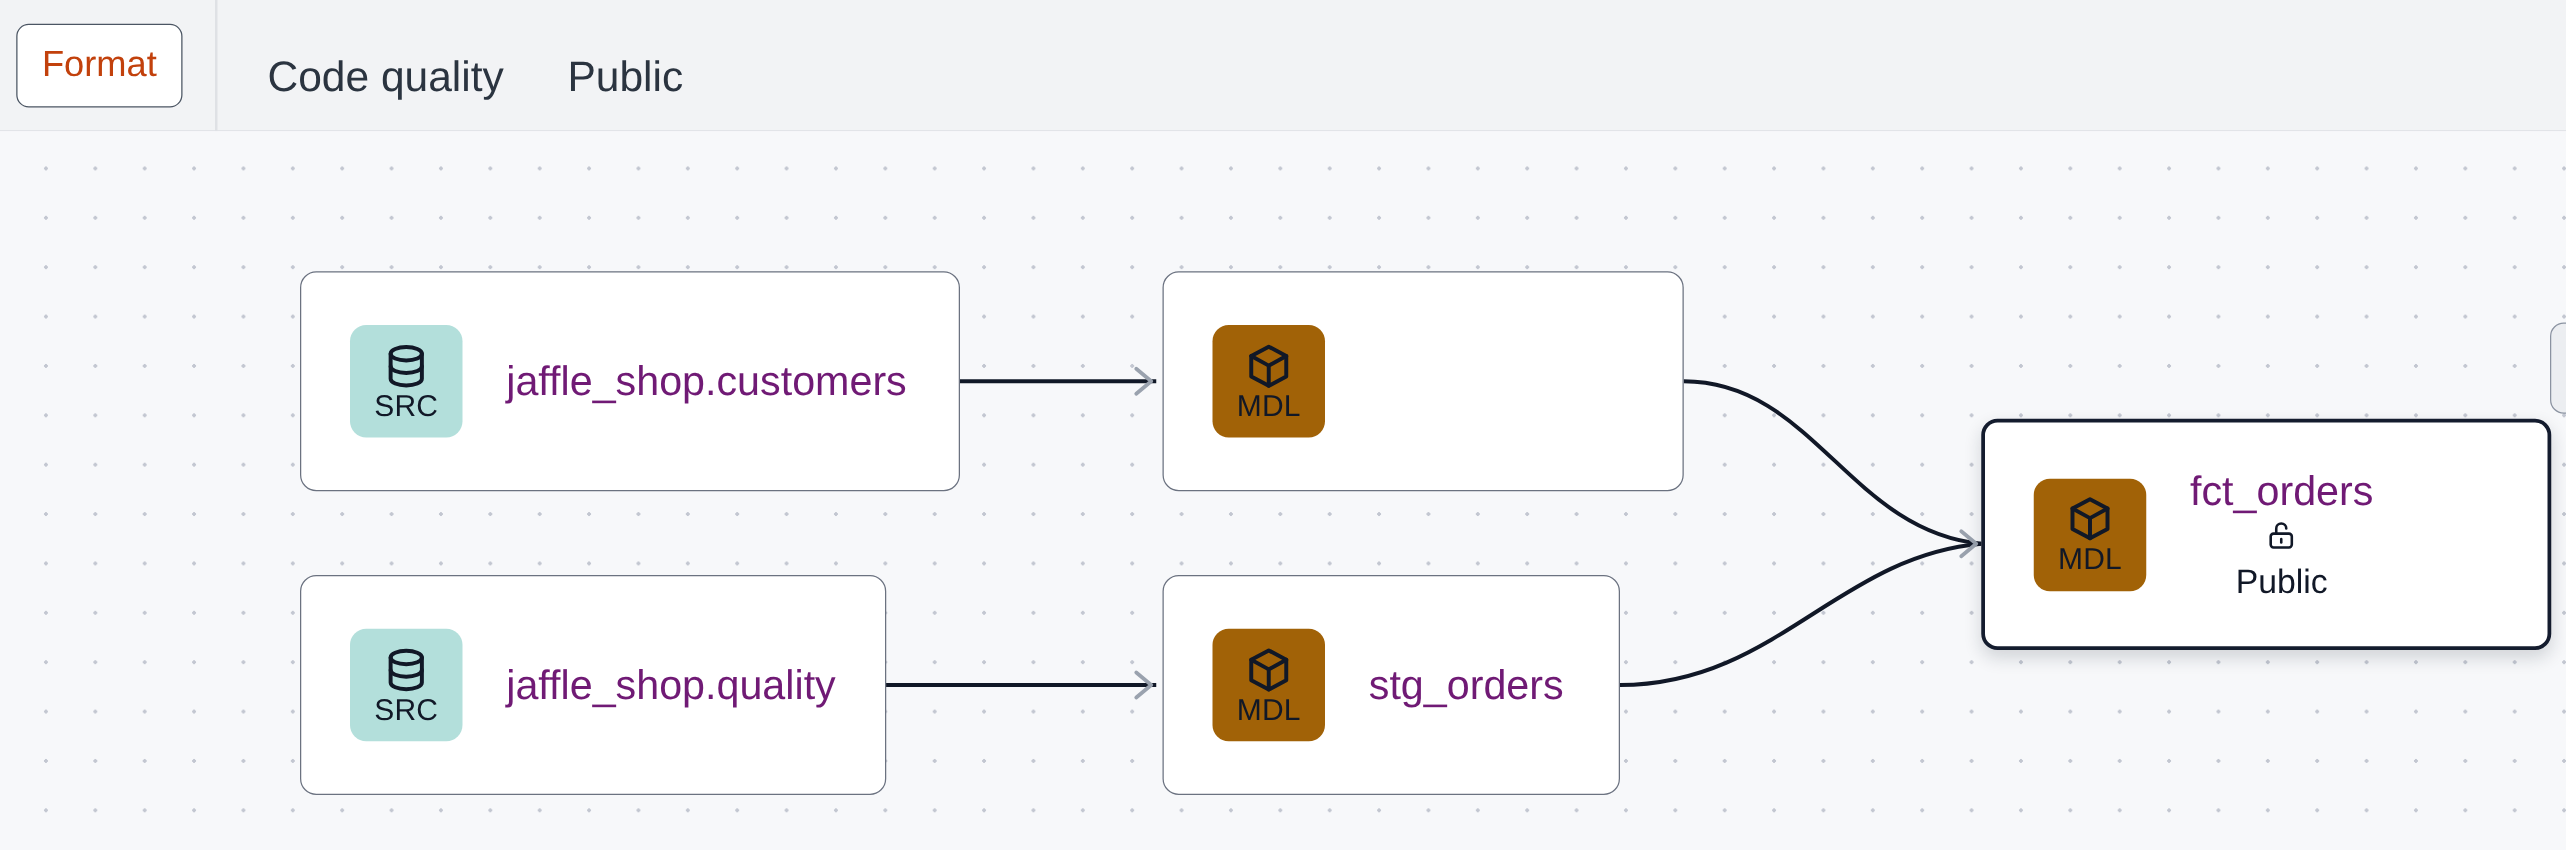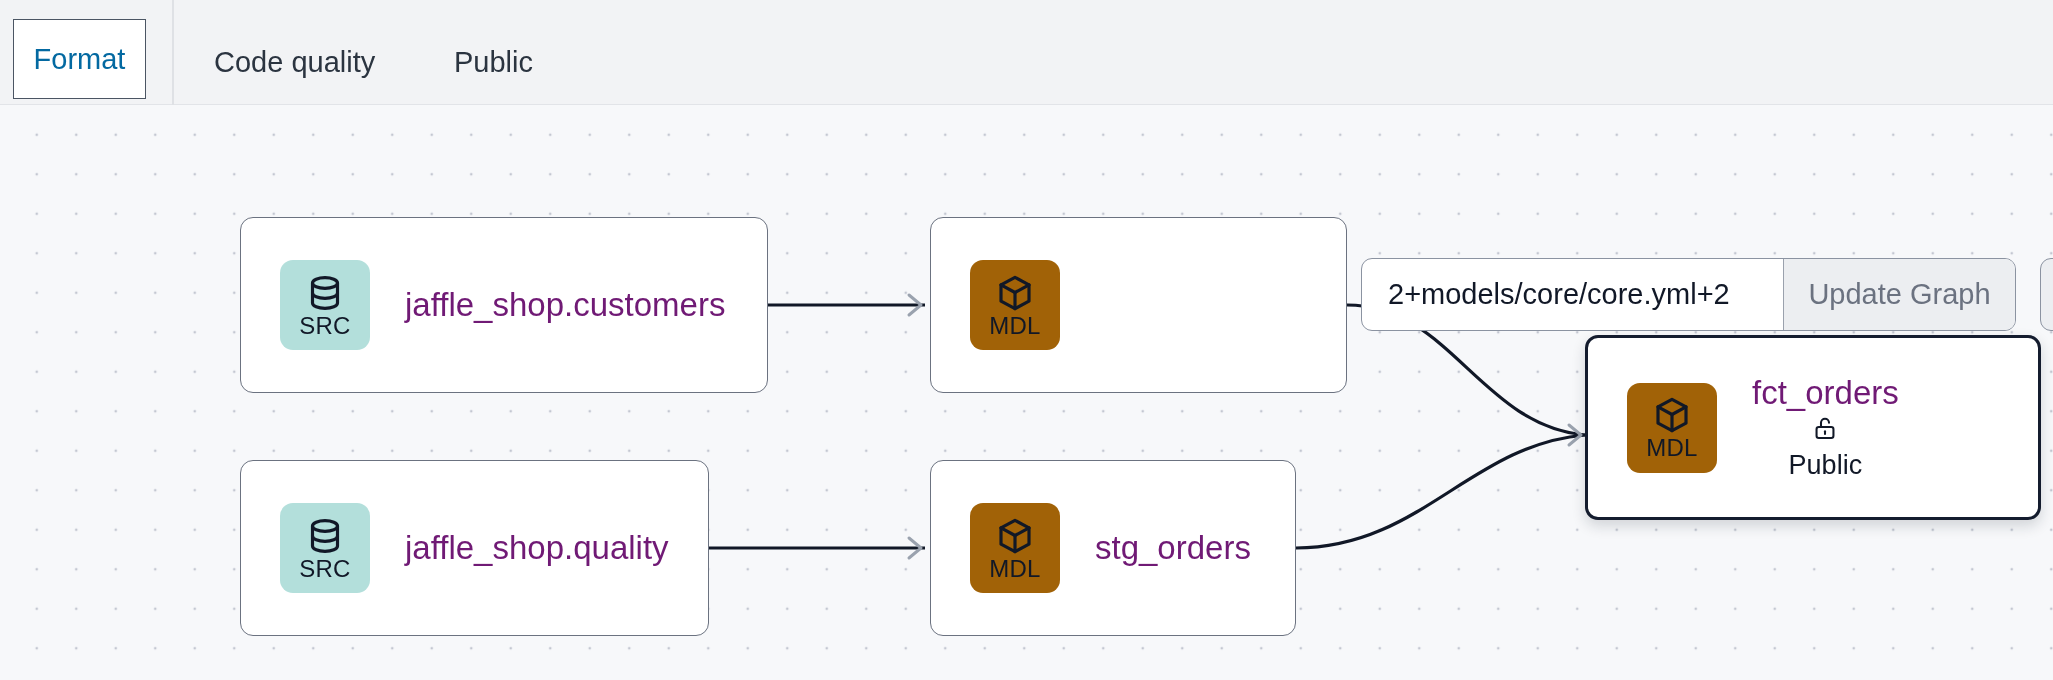--- a/index.html
+++ b/index.html
@@ -18,26 +18,26 @@
     top: 0; left: 0;
     width: 2053px;
     height: 105px;
     background: #f2f3f5;
     border-bottom: 1px solid #e2e4e8;
   }
 
   #format-button {
     position: absolute;
     left: 13px; top: 19px;
-    width: 133px; height: 80px;
+    width: 133px; height: 67px;
     background: #ffffff;
     border: 1.5px solid #4b5563;
-    border-radius: 0;
+    border-radius: 10px;
     font-size: 29px;
-    color: #0369a1;
+    color: #c2410c;
     display: flex;
     align-items: center;
     justify-content: center;
     cursor: pointer;
     font-family: "Liberation Sans", sans-serif;
   }
 
   #toolbar-divider {
     position: absolute;
     left: 172px; top: 0;
@@ -51,21 +51,21 @@
     height: 105px;
   }
 
   .tab {
     position: absolute;
     top: 0;
     height: 124px;
     display: flex;
     align-items: center;
     justify-content: center;
-    font-size: 29px;
+    font-size: 34px;
     color: #2b3440;
     cursor: pointer;
     white-space: nowrap;
     padding: 0 14px;
   }
   .tab .tab-underline {
     position: absolute;
     left: 14px; right: 14px;
     bottom: 0;
     height: 5px;
@@ -315,20 +315,16 @@
         <svg width="26" height="26" viewBox="0 0 24 24" fill="none" stroke="#111827" stroke-width="1.9" stroke-linecap="round" stroke-linejoin="round">
           <rect x="4.2" y="11" width="15.6" height="10.2" rx="2.1"></rect>
           <path d="M8.3 11V7.2a3.7 3.7 0 0 1 7.4 0"></path>
           <path d="M12 15v2.6"></path>
         </svg>
         <span>Public</span>
       </div>
     </div>
   </div>
 
-  <div id="graph-controls">
-    <input id="selector-input" type="text" value="2+models/core/core.yml+2" style="">
-    <button id="update-graph-button">Update Graph</button>
-  </div>
 
   <div id="extra-control-button"></div>
 
 </div>
 
 </body></html>

